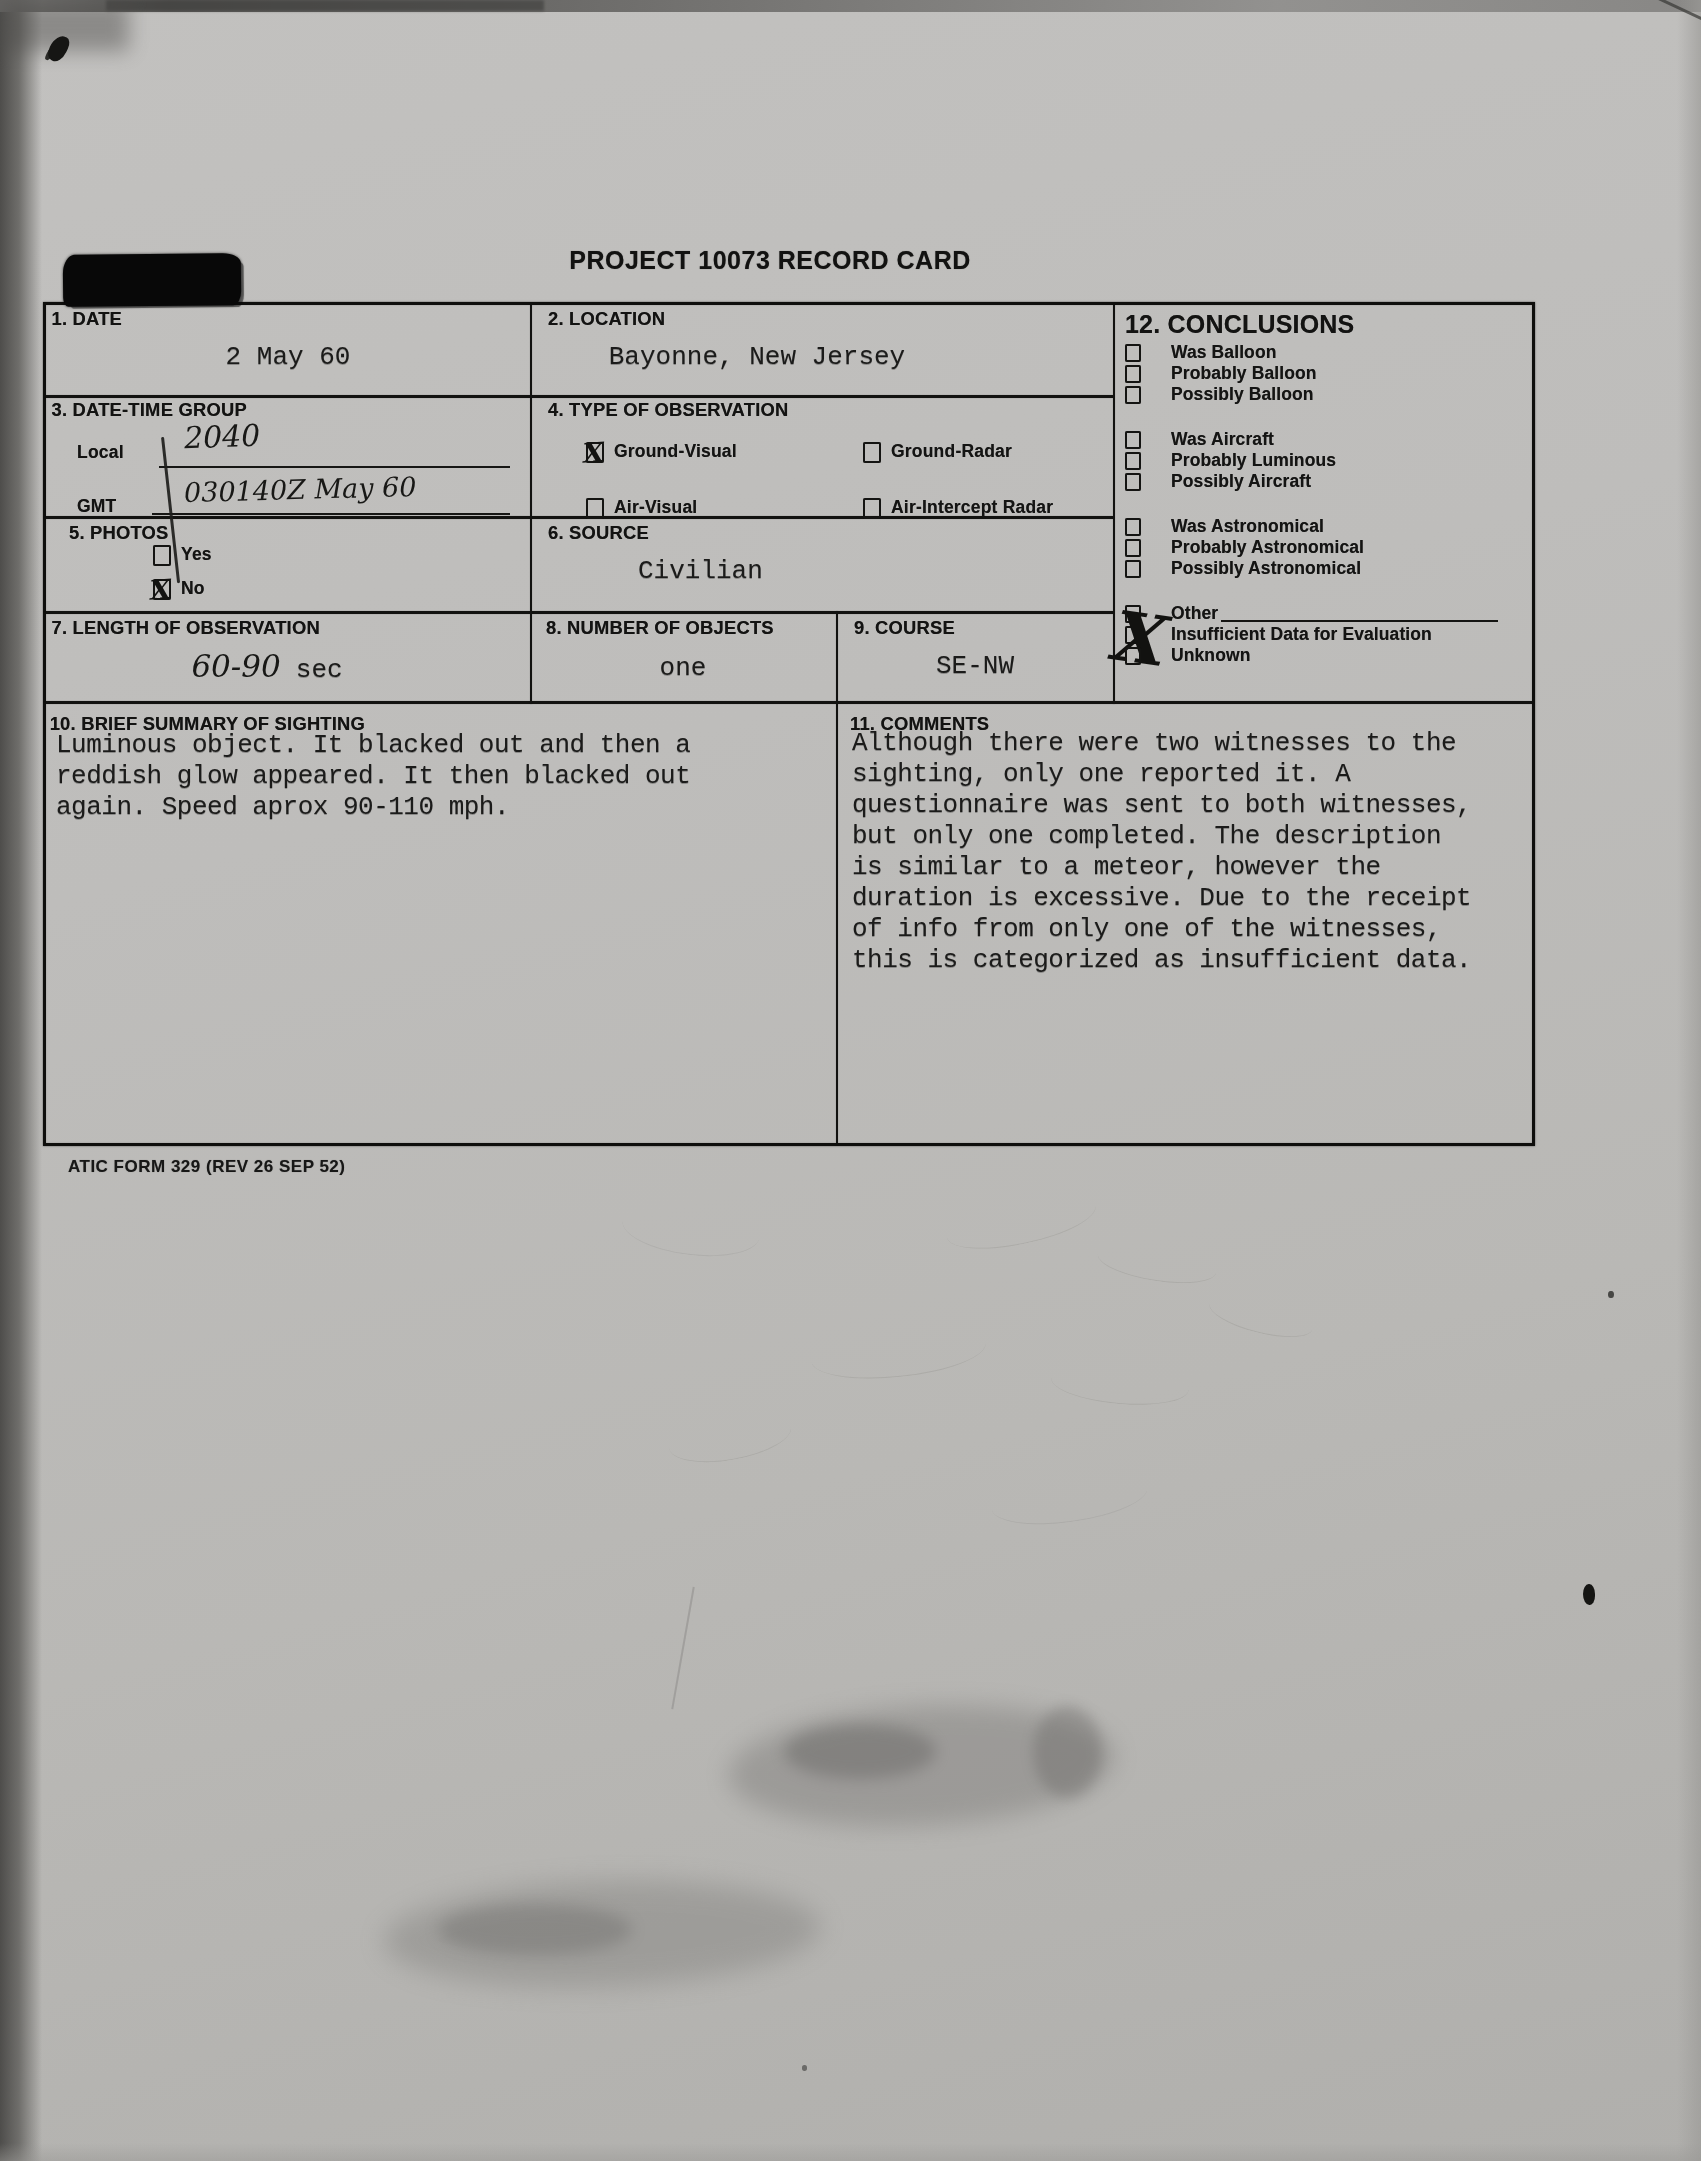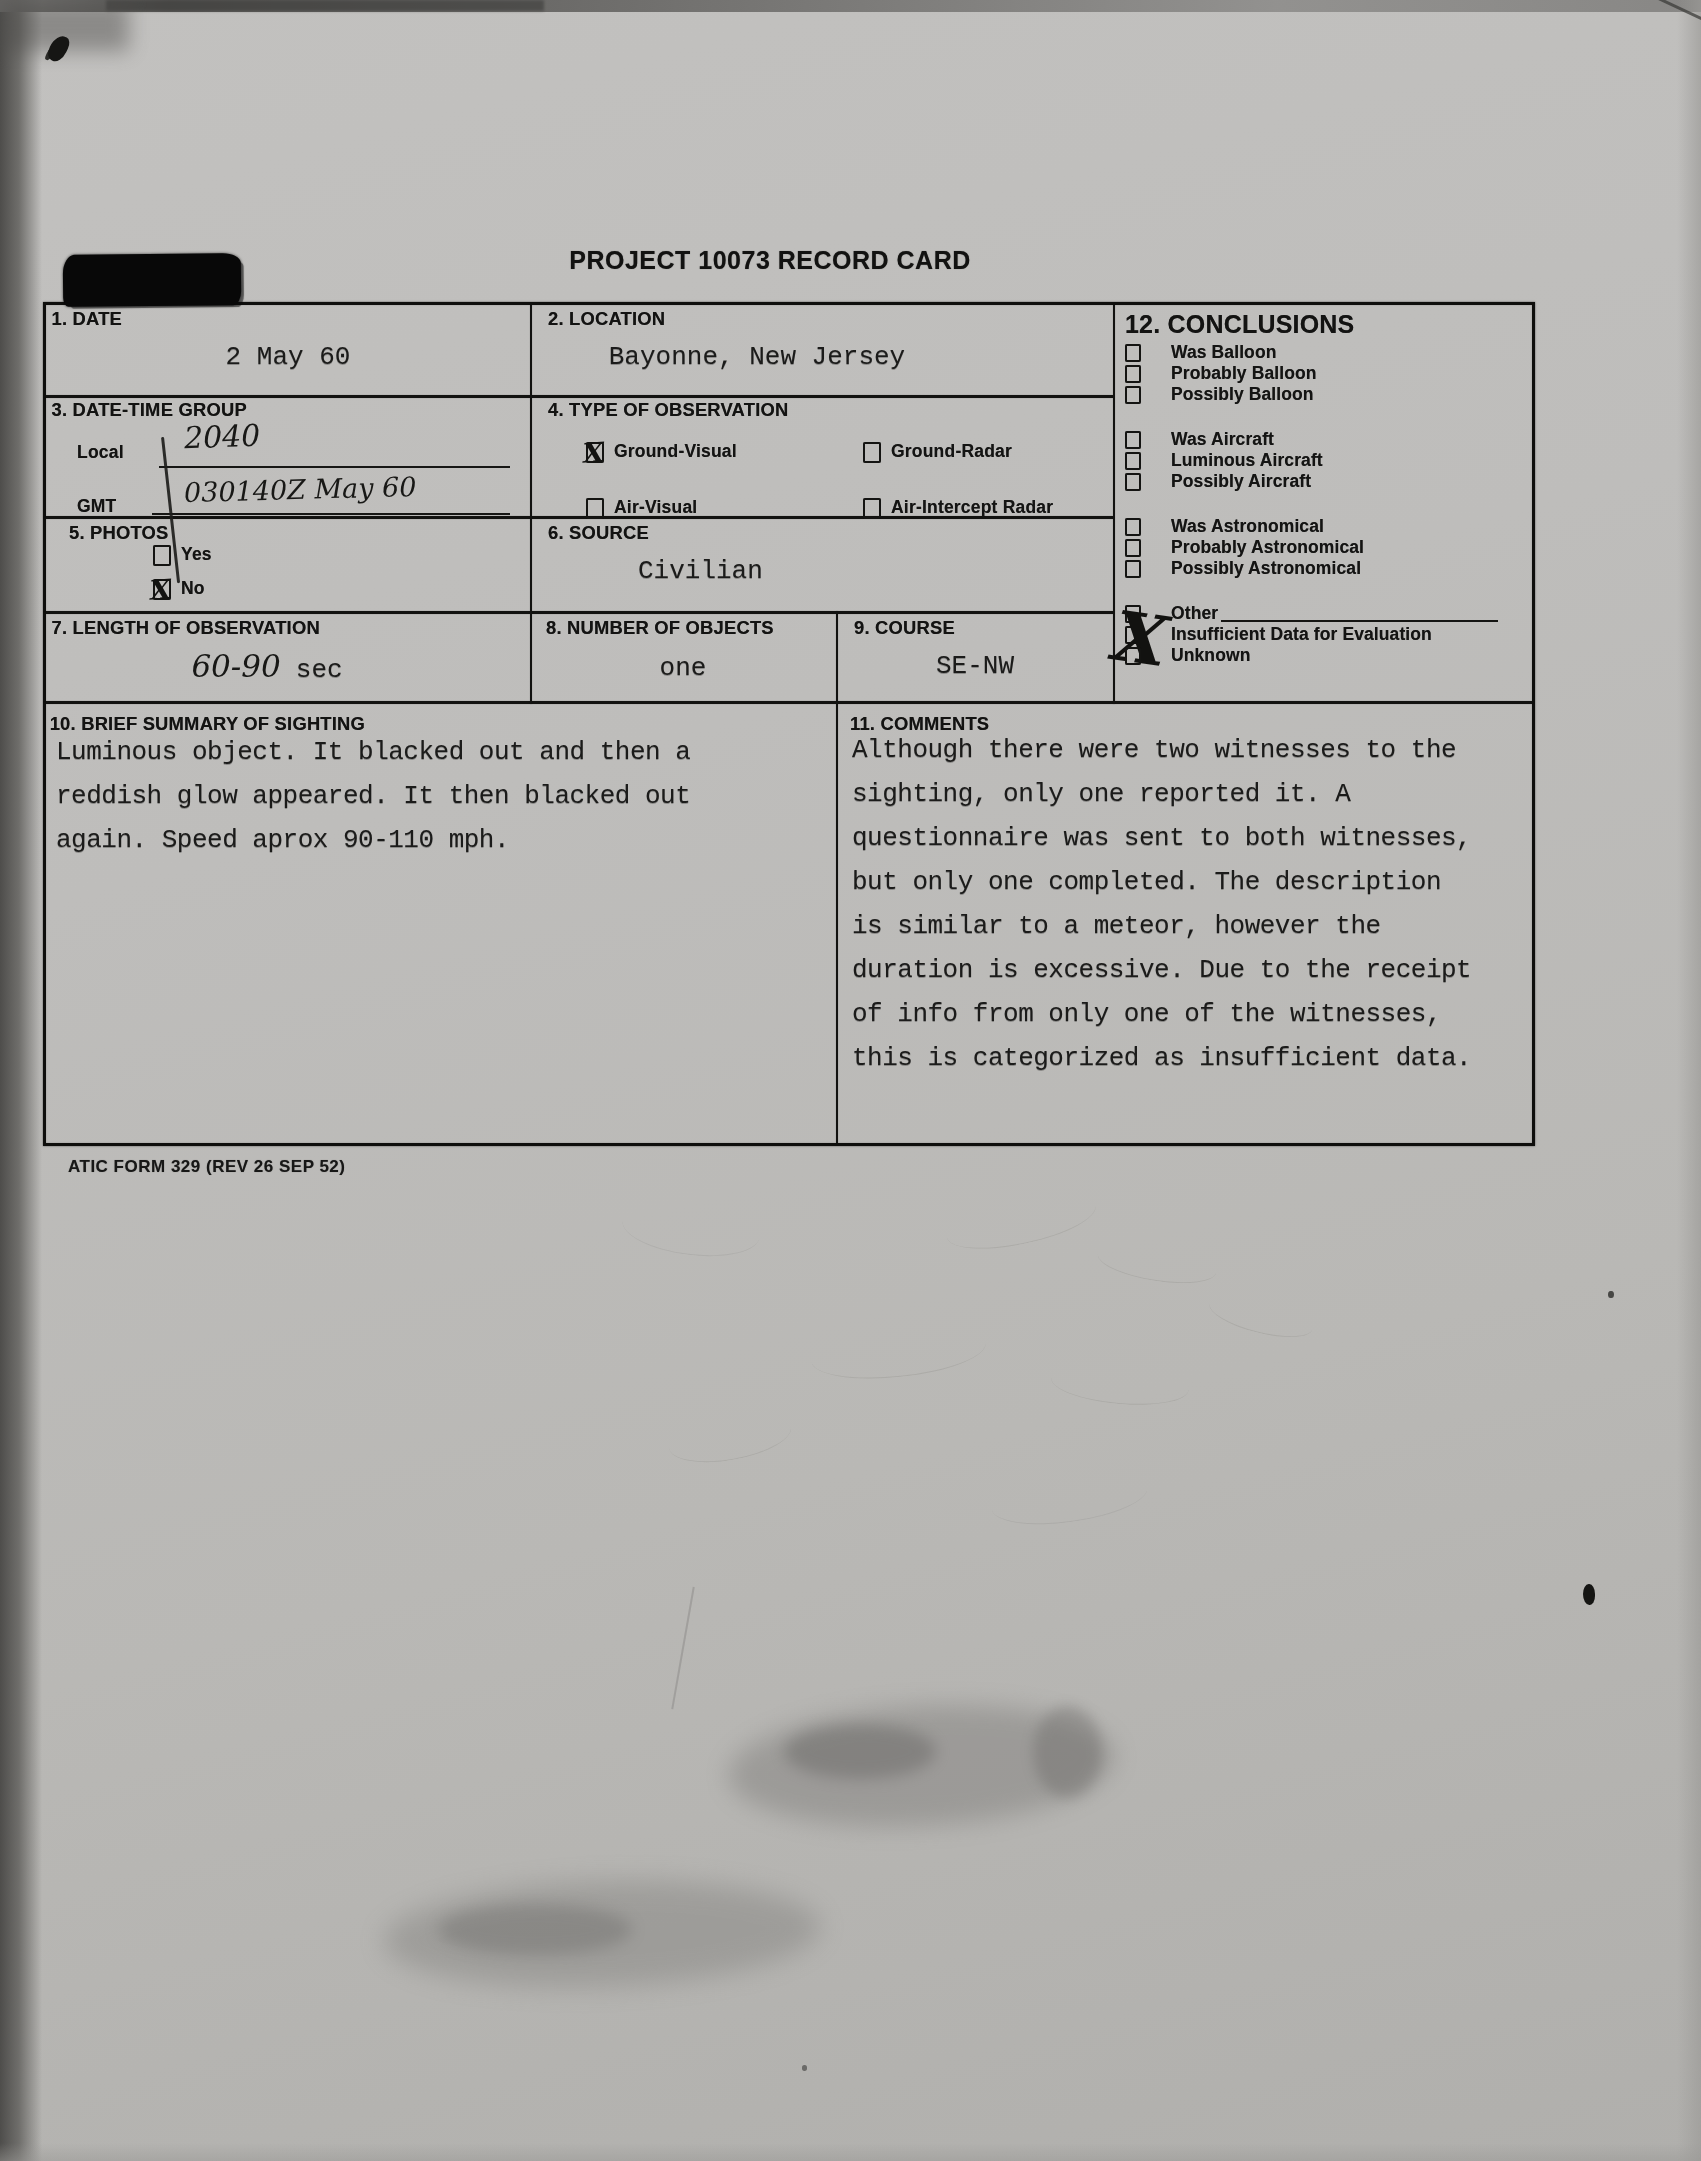--- a/index.html
+++ b/index.html
@@ -76,21 +76,21 @@
   .v3{left:1067px;top:0;height:399px;}
 
   
   .flabel{position:absolute;font-weight:700;font-size:18.4px;color:#131312;letter-spacing:0.2px;
     text-shadow:0 0 0.5px rgba(0,0,0,.55);white-space:nowrap;}
   .tw{font-family:"Liberation Mono","DejaVu Sans Mono",monospace;font-size:26px;color:#1b1b1a;
     text-shadow:0 0.5px 0.5px rgba(20,20,20,.3);white-space:nowrap;}
   .val{position:absolute;text-align:center;}
   .hand{font-family:"DejaVu Serif",serif;font-style:italic;color:#181816;white-space:nowrap;}
   .para{position:absolute;font-family:"Liberation Mono","DejaVu Sans Mono",monospace;
-    font-size:26px;line-height:44px;color:#1b1b1a;white-space:pre-line;
+    font-size:26px;line-height:31px;color:#1b1b1a;white-space:pre-line;
     text-shadow:0 0.5px 0.5px rgba(20,20,20,.3);letter-spacing:-0.5px;}
   .uline{position:absolute;border-bottom:2.3px solid #161614;height:0;}
 
   
   .opt{position:absolute;display:flex;align-items:flex-start;}
   .cb{position:relative;flex:0 0 auto;width:14px;height:16.6px;border:2.8px solid #141412;border-radius:1.8px;
     box-shadow:0 0 0.5px rgba(0,0,0,.6);}
   .cb .mark{position:absolute;left:-4.6px;top:-7.4px;font-family:"DejaVu Serif",serif;font-style:italic;
     font-weight:700;font-size:27px;color:#131311;transform:rotate(-4deg);}
   .opt .olabel{font-weight:700;font-size:17.5px;color:#141413;margin-left:10px;margin-top:-0.9px;
@@ -239,21 +239,21 @@
       <div class="crow gap">
         <span class="cb">
             <span class="mark"></span>
           </span>
         <span class="clabel">Was Aircraft</span>
       </div>
       <div class="crow">
         <span class="cb">
             <span class="mark"></span>
           </span>
-        <span class="clabel">Luminous Aircraft</span>
+        <span class="clabel">Probably Luminous</span>
       </div>
       <div class="crow">
         <span class="cb">
             <span class="mark"></span>
           </span>
         <span class="clabel">Possibly Aircraft</span>
       </div>
       <div class="crow gap">
         <span class="cb">
             <span class="mark"></span>

